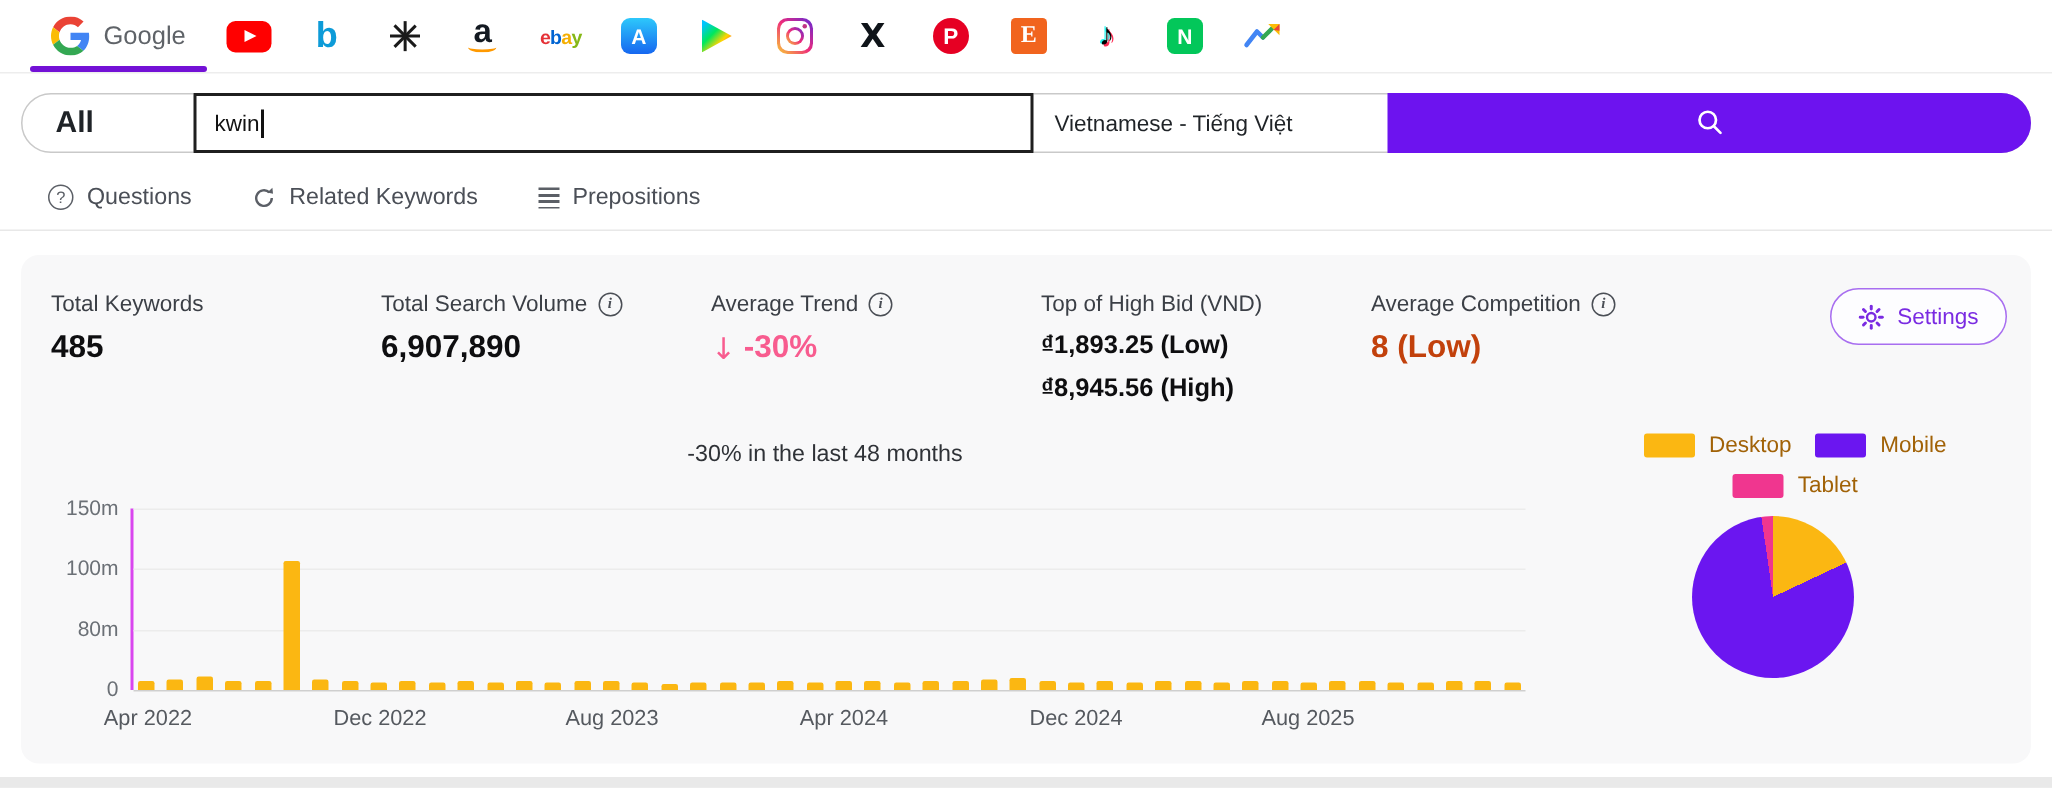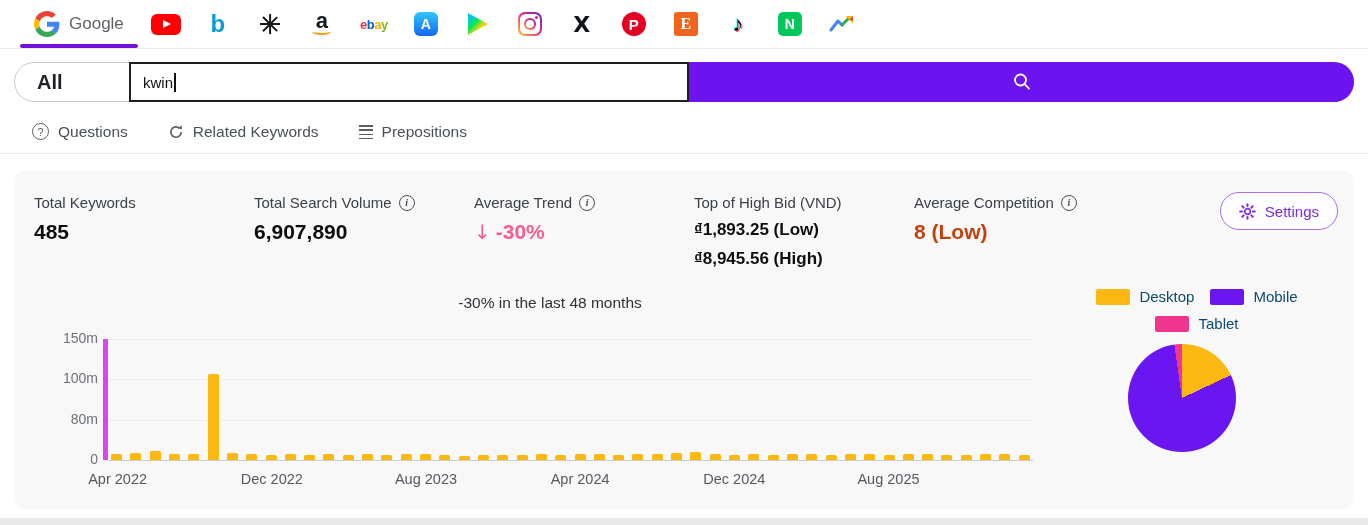--- a/index.html
+++ b/index.html
@@ -88,36 +88,36 @@
   .trend-val .arrow { font-weight:400; font-size:20px; font-family:"DejaVu Sans",sans-serif; }
   .bid-line { margin-top:8px; font-size:17px; font-weight:800; color:#0e0e10; line-height:21px; }
   .comp-val { margin-top:9px; font-size:21px; font-weight:800; color:#c2410c; }
   .settings-btn { position:absolute; top:22px; right:16px; height:38px; padding:0 18px;
     border:1px solid #a86ef0; border-radius:20px; background:#fdfdff; color:#7a2be2;
     font-size:15px; display:flex; align-items:center; gap:9px; cursor:pointer; }
 
   
   .chart-title { position:absolute; left:71px; width:930px; top:124px; text-align:center;
     font-size:15.5px; color:#2f3237; }
-  .plot-wrap { position:absolute; left:89px; top:169px; width:930px; height:121px;
-    border-left:5px solid #d946ef; }
+  .plot-wrap { position:absolute; left:73px; top:169px; width:930px; height:121px;
+    border-left:2px solid #d946ef; }
   .gridline { position:absolute; left:0; right:0; height:1px; background:#ececec; }
   .gridline.zero { background:#cfcfcf; }
   .ylab { position:absolute; left:-58px; width:48px; text-align:right; font-size:14px; color:#6b7076; }
   .bars { position:absolute; inset:0; display:flex; align-items:flex-end;
     justify-content:space-between; padding:0 3px; }
   .bar { width:11px; background:#fbb712; border-radius:1.5px 1.5px 0 0; cursor:pointer; }
   .xlab { position:absolute; top:132px; transform:translateX(-50%); white-space:nowrap;
     font-size:14.5px; color:#55595f; }
 
   
   .legend { position:absolute; left:1050px; top:118px; width:266px; display:flex;
     flex-direction:column; gap:10px; align-items:center; }
   .legend-row { display:flex; gap:16px; }
-  .legend-item { display:flex; align-items:center; gap:9px; font-size:15px; color:#0c4a6e; cursor:pointer; }
+  .legend-item { display:flex; align-items:center; gap:9px; font-size:15px; color:#a16207; cursor:pointer; }
   .swatch { width:34px; height:16px; border-radius:2px; }
   .pie { position:absolute; left:1114px; top:174px; width:108px; height:108px; border-radius:50%; cursor:pointer; }
 
   .bottom-strip { height:7px; background:#e9e9e9; }
 </style>
 </head>
 <body>
 
 <div class="page">
 
@@ -191,20 +191,21 @@
       </svg>
     </div>
   </div>
 
   <div class="search-row">
     <div class="scope">All</div>
     <div class="query-box">
       <span>kwin</span>
         <span class="caret"></span>
     </div>
+    <div class="language">Vietnamese - Tiếng Việt</div>
     <button class="search-btn">
       <svg width="22" height="22" viewBox="0 0 22 22">
         <circle cx="9.5" cy="9" r="5.5" fill="none" stroke="#fff" stroke-width="1.8"></circle>
         <line x1="13.6" y1="13.2" x2="18" y2="17.6" stroke="#fff" stroke-width="1.8" stroke-linecap="round"></line>
       </svg>
     </button>
   </div>
 
   <div class="tabs">
     <div class="tab">

